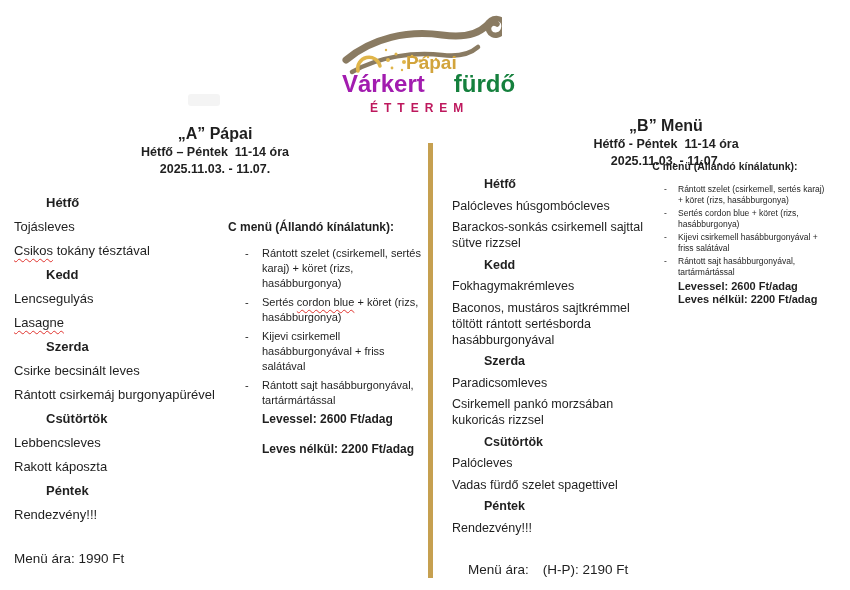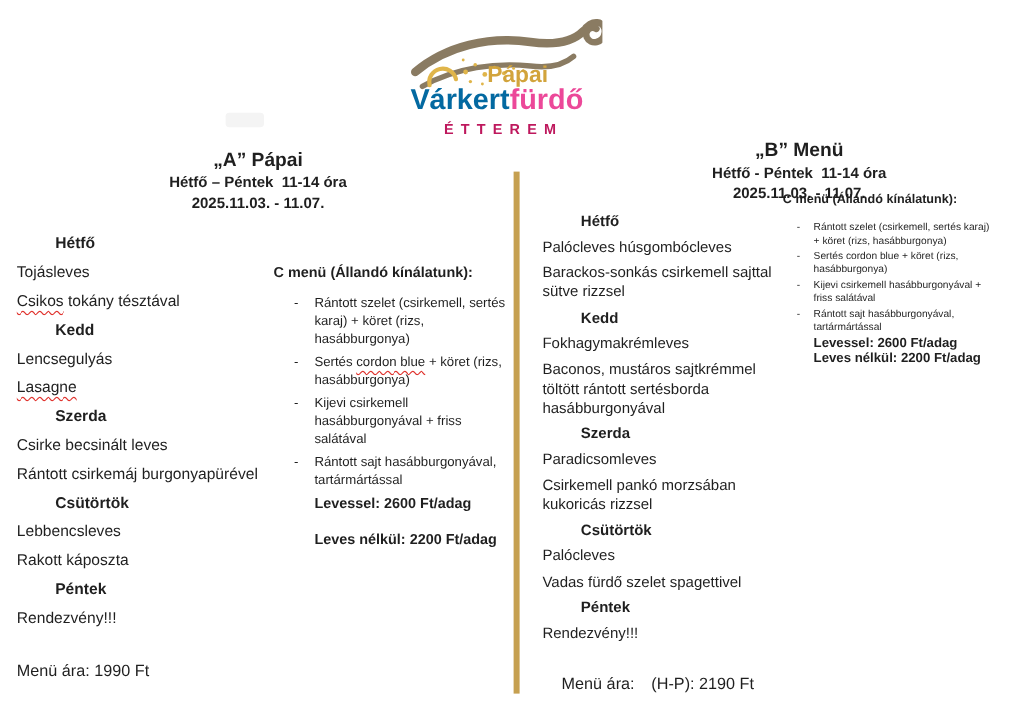--- a/index.html
+++ b/index.html
@@ -6,22 +6,22 @@
   body{
     width:850px;height:590px;position:relative;background:#ffffff;
     font-family:"Liberation Sans","DejaVu Sans",sans-serif;
     color:#1f1f1f;overflow:hidden;
   }
   
   .logo{position:absolute;left:342px;top:8px;width:165px;height:112px;}
   .logo svg{position:absolute;left:0;top:0;}
   .logo-papai{position:absolute;left:64px;top:44px;font-size:19px;font-weight:bold;color:#d2a43c;white-space:pre;}
   .logo-line2{position:absolute;left:0px;top:62px;font-size:24px;font-weight:bold;white-space:pre;letter-spacing:0px;}
-  .logo-varkert{color:#0369a1;}
-  .logo-furdo{color:#ec4899;}
+  .logo-varkert{color:#a21caf;}
+  .logo-furdo{color:#15803d;margin-left:29px;}
   .logo-etterem{position:absolute;left:28px;top:93px;font-size:12px;font-weight:bold;color:#be185d;letter-spacing:6px;white-space:pre;}
   .smudge{position:absolute;left:188px;top:94px;width:32px;height:12px;background:#f4f4f4;border-radius:3px;}
 
   
   .title-a{position:absolute;left:65px;top:124px;width:300px;text-align:center;}
   .title-b{position:absolute;left:556px;top:116px;width:220px;text-align:center;}
   .menu-title{font-size:16px;font-weight:bold;line-height:20px;white-space:pre-wrap;}
   .menu-sub{font-size:12.5px;font-weight:bold;line-height:17px;white-space:pre-wrap;}
 
   

